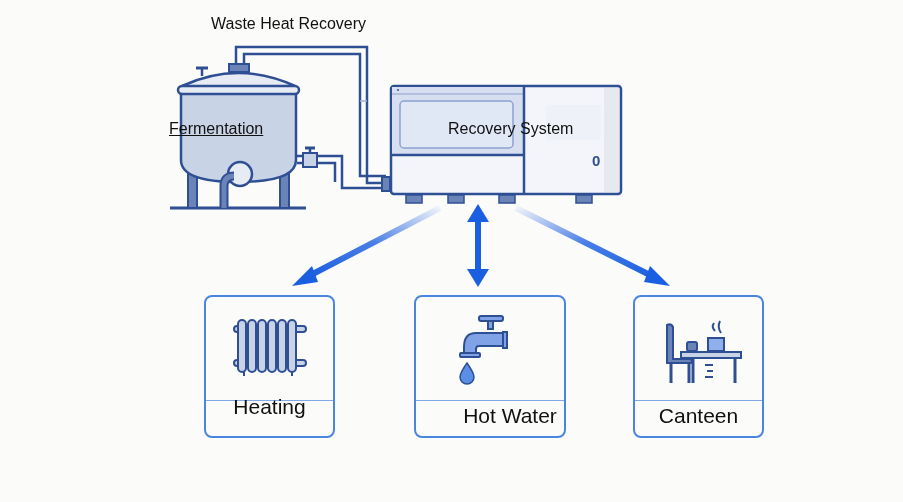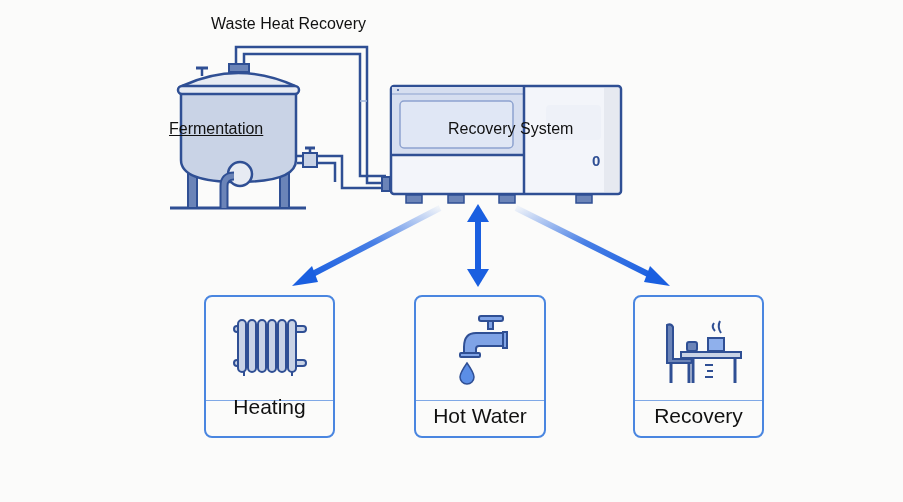--- a/index.html
+++ b/index.html
@@ -105,21 +105,21 @@
       <rect x="72" y="23" width="8" height="52" rx="4"></rect>
       <rect x="82" y="23" width="8" height="52" rx="4"></rect>
       <line x1="38" y1="75" x2="38" y2="79"></line>
       <line x1="86" y1="75" x2="86" y2="79"></line>
     </g>
   </svg>
   <div style="position:absolute;left:0;right:0;top:103px;border-top:1px solid #7fa8e6;"></div>
   <div class="card-label" style="top:98px;">Heating</div>
 </div>
 
-<div style="position:absolute;left:414px;top:295px;width:128px;height:139px;border:2px solid #4a86e0;border-radius:8px;background:#fbfbfa;">
+<div style="position:absolute;left:414px;top:295px;width:128px;height:139px;border:2px solid #4a86e0;border-radius:8px;background:#fbfbfa;padding-left:20px;">
   <svg width="128" height="100" style="position:absolute;left:0;top:0;">
     <g stroke="#2f4f94" stroke-width="2" fill="#7fa3e6">
       <rect x="63" y="19" width="24" height="5" rx="2"></rect>
       <rect x="72" y="24" width="5" height="8"></rect>
       <path d="M48,58 V50 Q48,36 60,36 H88 V49 H63 Q60,49 60,52 V58 Z"></path>
       <rect x="87" y="35" width="4" height="16"></rect>
       <rect x="44" y="56" width="20" height="4" rx="1"></rect>
     </g>
     <path d="M51,66 Q44,76 44,80 A7,7 0 0 0 58,80 Q58,76 51,66 Z" fill="#5b8ee6" stroke="#2f4f94" stroke-width="1.5"></path>
   </svg>
@@ -138,14 +138,14 @@
       <rect x="46" y="55" width="60" height="6"></rect>
       <line x1="58" y1="61" x2="58" y2="86" stroke-width="3"></line>
       <line x1="100" y1="61" x2="100" y2="86" stroke-width="3"></line>
       <rect x="52" y="45" width="10" height="9" rx="2" fill="#6b84b8"></rect>
       <rect x="73" y="41" width="16" height="13" fill="#8fb0ec"></rect>
       <path d="M79,26 Q76,30 80,34 M85,24 Q82,30 86,36" fill="none"></path>
       <path d="M70,68 H78 M72,74 H78 M70,80 H78" fill="none"></path>
     </g>
   </svg>
   <div style="position:absolute;left:0;right:0;top:103px;border-top:1px solid #7fa8e6;"></div>
-  <div class="card-label" style="top:107px;">Recovery</div>
+  <div class="card-label" style="top:107px;">Canteen</div>
 </div>
 
 </body></html>

